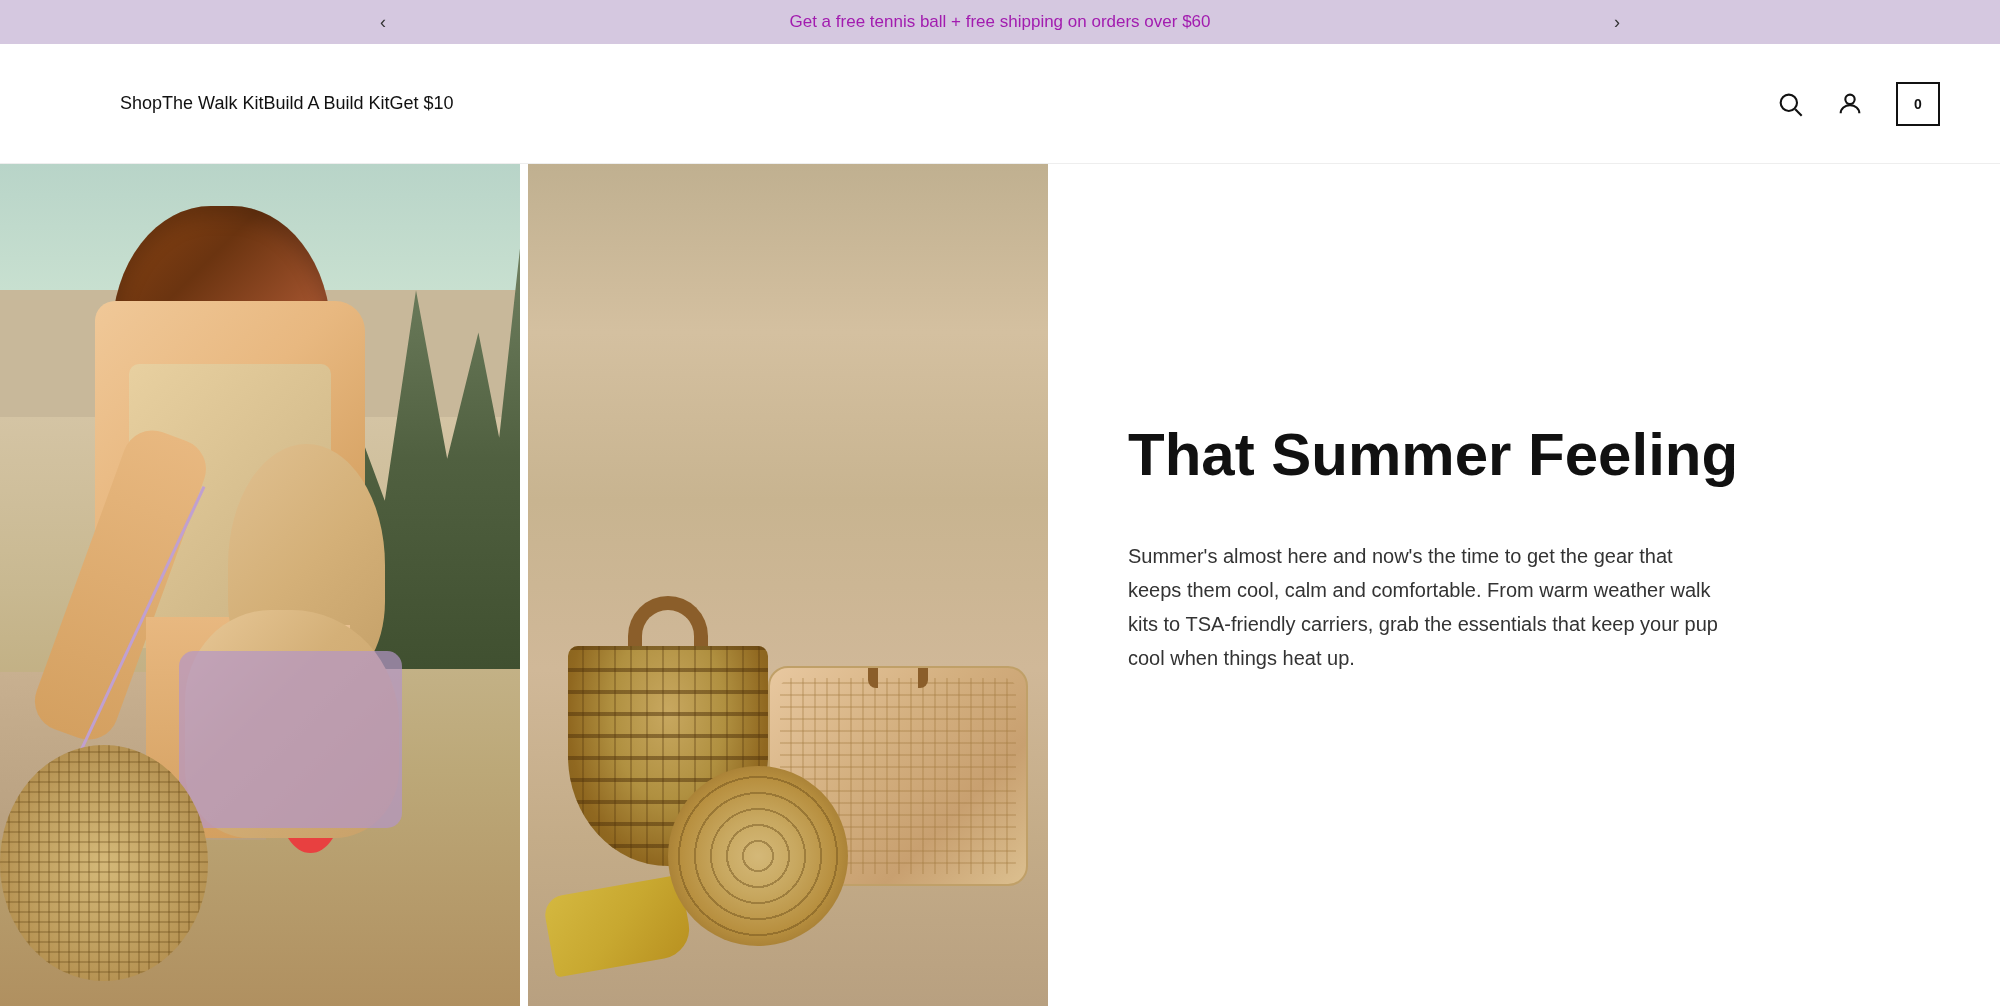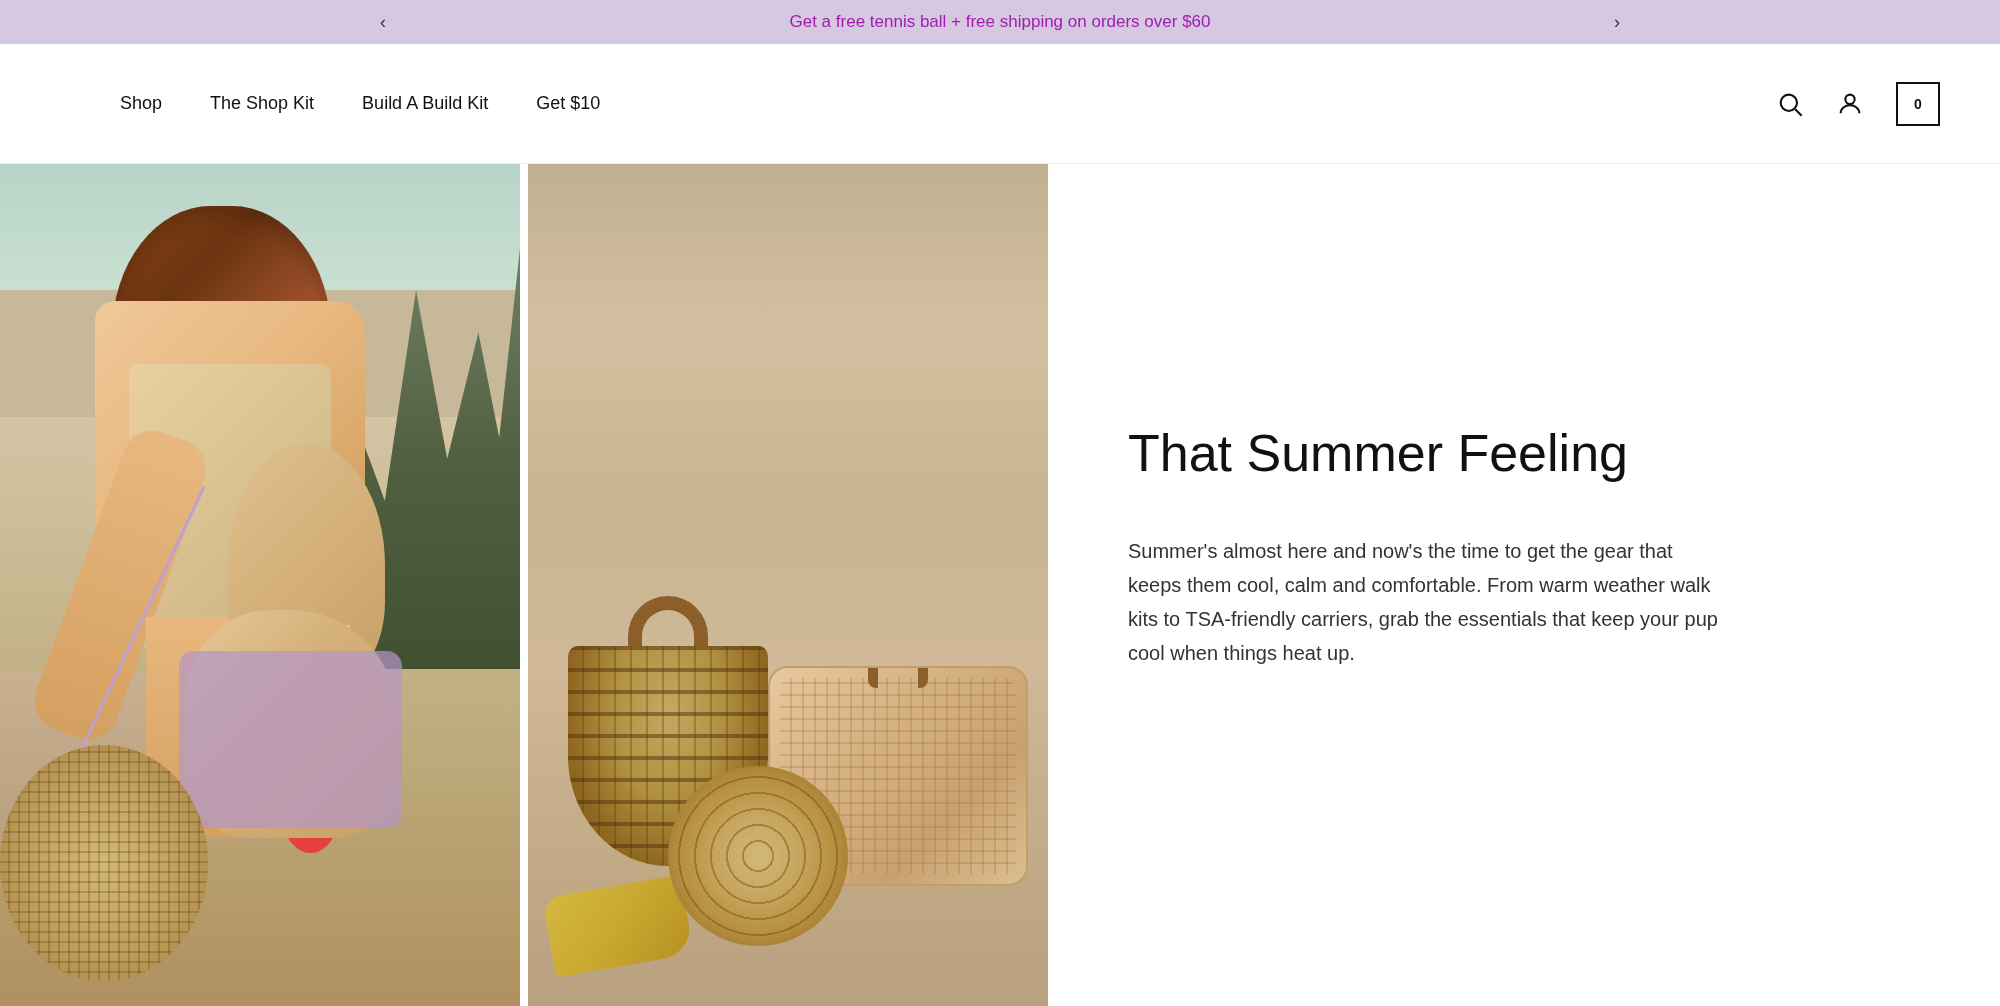--- a/index.html
+++ b/index.html
@@ -66,21 +66,20 @@
       color: #111;
       letter-spacing: -1px;
       text-decoration: none;
       white-space: nowrap;
       min-width: 300px;
     }
 
     .main-nav {
       display: flex;
       align-items: center;
-      gap: 48px;
       flex: 1;
       padding-left: 60px;
     }
 
     .main-nav a {
       font-size: 18px;
       color: #111;
       text-decoration: none;
       white-space: nowrap;
     }
@@ -321,22 +320,22 @@
     .text-panel {
       flex: 1;
       display: flex;
       flex-direction: column;
       justify-content: center;
       padding: 60px 80px;
       background: #fff;
     }
 
     .text-panel h1 {
-      font-size: 52px;
-      font-weight: 400;
+      font-size: 60px;
+      font-weight: 700;
       color: #111;
       line-height: 1.15;
       margin-bottom: 50px;
     }
 
     .text-panel p {
       font-size: 20px;
       color: #333;
       line-height: 1.7;
       margin-bottom: 76px;
@@ -581,21 +580,21 @@
   <span class="announcement-text">Get a free tennis ball + free shipping on orders over $60</span>
   <button class="arrow-btn right">
     <span>›</span>
   </button>
 </div>
 
 <header class="header">
 
   <nav class="main-nav">
     <a href="#">Shop</a>
-    <a href="#">The Shop Kit</a>
+    <a href="#">The Walk Kit</a>
     <a href="#">Build A Build Kit</a>
     <a href="#">Get $10</a>
   </nav>
 
   <div class="header-icons">
     <button class="icon-btn">
       <svg viewBox="0 0 24 24">
         <circle cx="11" cy="11" r="7"></circle>
         <line x1="16.5" y1="16.5" x2="22" y2="22"></line>
       </svg>

